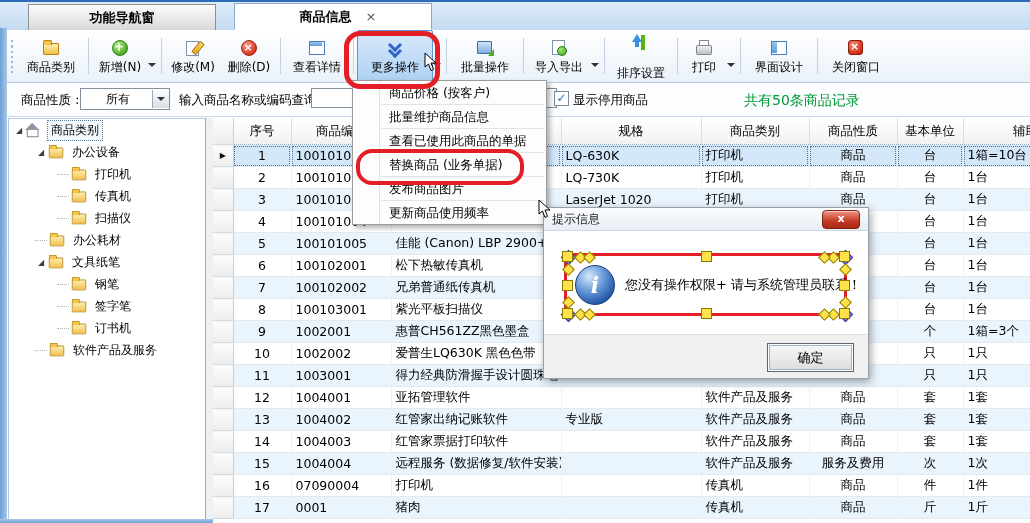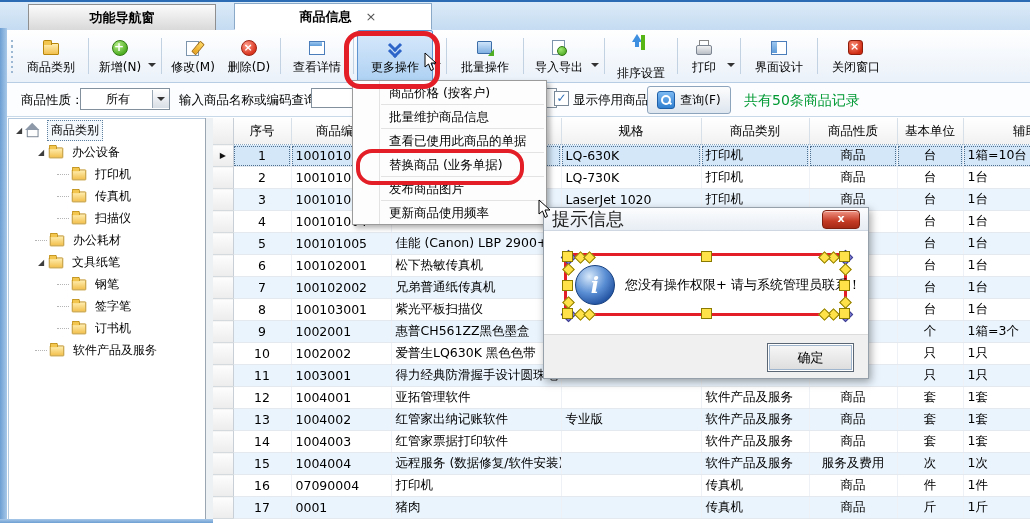--- a/index.html
+++ b/index.html
@@ -86,21 +86,21 @@
   .grid tr.sel td{background:#d3e7f9;outline:1px dotted #4f6f8f;outline-offset:-2px;}
   .grid tr.sel td.selcell{background:linear-gradient(#fdfdfd,#ececec);outline:none;}
   .al{text-align:left;} .ac{text-align:center;}
   
   .menu{position:absolute;left:352px;top:80px;width:193px;background:#fdfdfd;border:1px solid #9b9b9b;box-shadow:3px 3px 5px rgba(0,0,0,.3);z-index:50;}
   .menu::before{content:"";position:absolute;left:26px;top:0;bottom:0;width:1px;background:#e3e3e3;}
   .mitem{height:23px;line-height:23px;padding-left:36px;font-size:12.5px;white-space:nowrap;cursor:pointer;}
   .msep{height:1px;background:#e3e3e3;margin:0 2px 0 28px;}
   
   .dialog{position:absolute;left:543px;top:207px;width:324px;height:170px;background:#fff;border:1px solid #96a0ab;box-shadow:2px 3px 8px rgba(0,0,0,.35), inset 0 0 0 2px #f2f5f9;z-index:55;}
-  .dtitle{height:22px;background:linear-gradient(#fcfdfe,#e7edf4);border-bottom:1px solid #cfd8e2;line-height:22px;padding-left:8px;font-size:18px;color:#222;}
+  .dtitle{height:22px;background:linear-gradient(#fcfdfe,#e7edf4);border-bottom:1px solid #cfd8e2;line-height:22px;padding-left:8px;font-size:12px;color:#222;}
   .dclose{position:absolute;right:8px;top:2px;width:36px;height:17px;background:linear-gradient(#f09484,#c43a24 60%,#a52a16);border:1px solid #7e1f10;border-radius:4px;color:#fff;text-align:center;line-height:16px;font-size:11px;font-weight:bold;cursor:pointer;box-shadow:inset 0 1px 0 rgba(255,255,255,.5);}
   .dbody{position:relative;height:103px;background:#fff;}
   .marquee{position:absolute;left:20px;top:22px;width:277px;height:57px;border:3px solid #e31e26;display:flex;align-items:center;}
   .dinfo{width:38px;height:38px;border-radius:50%;margin-left:8px;flex:none;background:radial-gradient(circle at 35% 28%,#d8e9fa,#5b8fd4 45%,#1f4f9e 80%);border:1px solid #16407f;color:#fff;text-align:center;line-height:38px;font-size:22px;font-weight:bold;font-family:"DejaVu Serif",serif;font-style:italic;}
   .dmsg{margin-left:10px;font-size:13px;white-space:nowrap;}
   .dfooter{position:absolute;left:0;right:0;bottom:0;height:43px;background:#f0f0f0;border-top:1px solid #dcdcdc;}
   .okbtn{position:absolute;right:14px;top:8px;width:85px;height:27px;background:linear-gradient(#f8f8f8,#dcdcdc);border:1px solid #5a6674;box-shadow:inset 0 0 0 1px #fff, inset 0 0 0 2px #9fb4cd;text-align:center;line-height:27px;font-size:13px;cursor:pointer;}
   
   .ring{position:absolute;border:5px solid #e31e26;border-radius:16px;z-index:70;pointer-events:none;}
   .handle-sq{position:absolute;width:9px;height:9px;background:#ffe24a;border:1px solid #8a7a00;z-index:72;}
@@ -195,24 +195,20 @@
     <div class="fselect">
       <span class="val">所有</span>
       <span class="btn">
           <i></i>
         </span>
     </div>
     <span class="flabel" style="left:172px">输入商品名称或编码查询：</span>
     <input class="finput" value="" style="">
     <span class="fcheck" id="fcheck">✓</span>
     <span class="flabel" style="left:566px">显示停用商品</span>
-    <div class="qbtn">
-      <span class="qic"></span>
-      <span>查询(F)</span>
-    </div>
     <span class="reccount">共有50条商品记录</span>
   </div>
 
   <div class="treepanel" id="treepanel">
       <div class="titem" style="padding-left: 4px;">
         <span class="texp">◢</span>
         <span class="ic ic-home"></span>
         <span class="tlabel tsel">商品类别</span>
       </div>
       <div class="titem" style="padding-left: 26px;">

